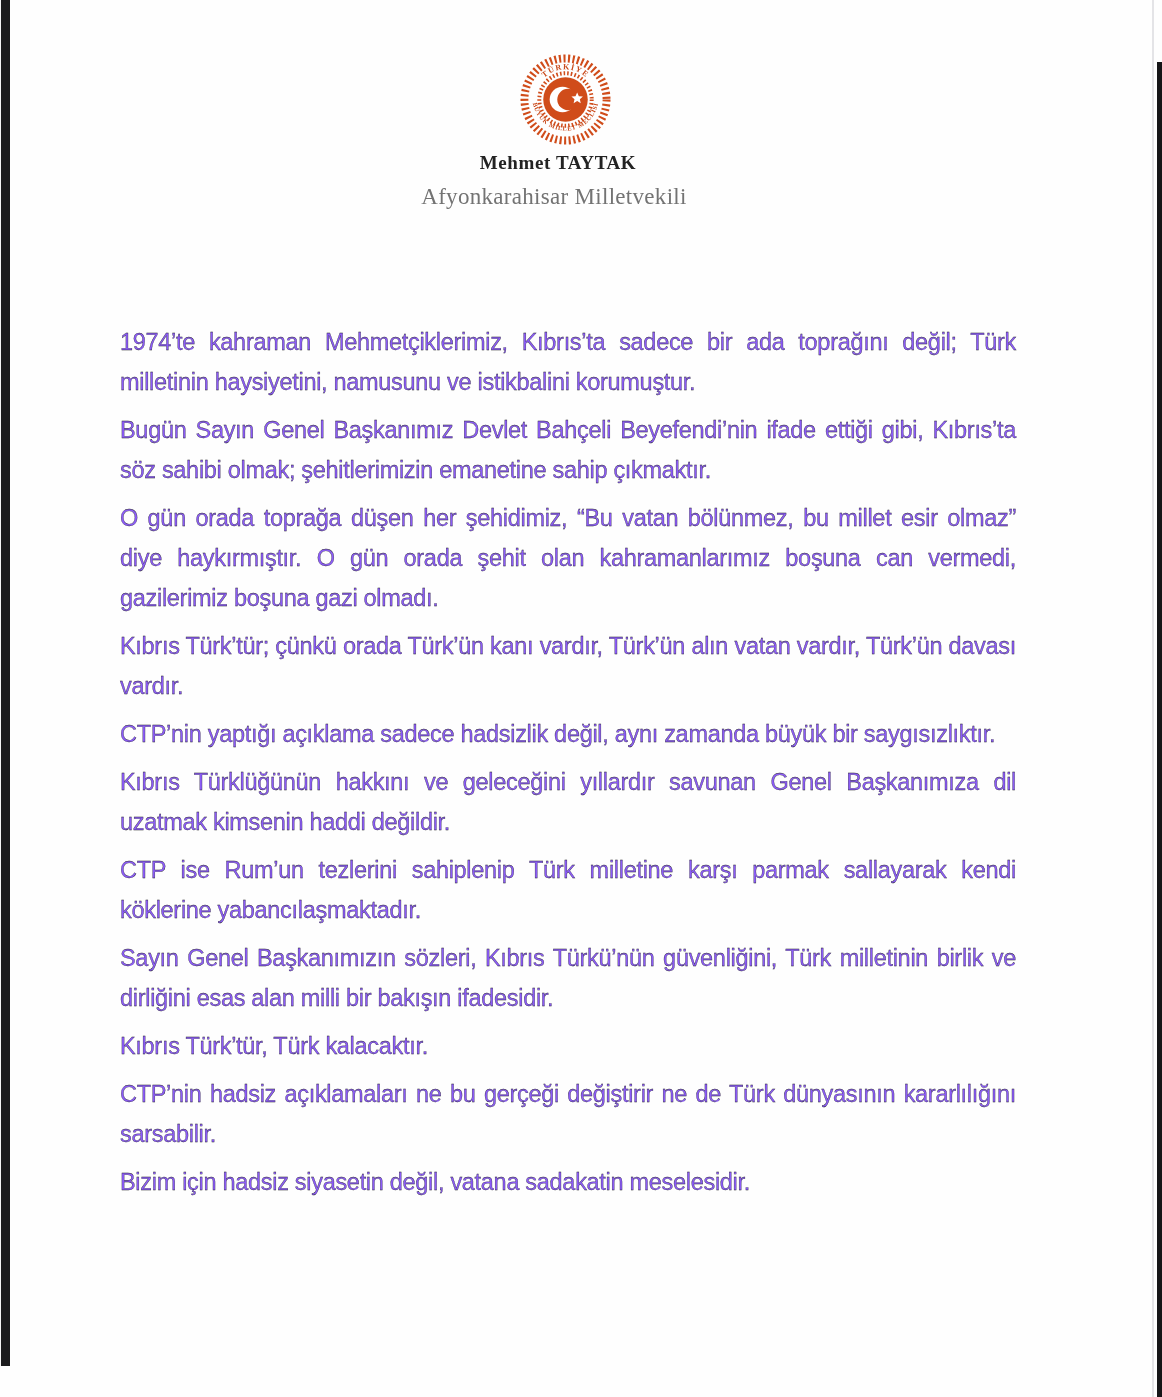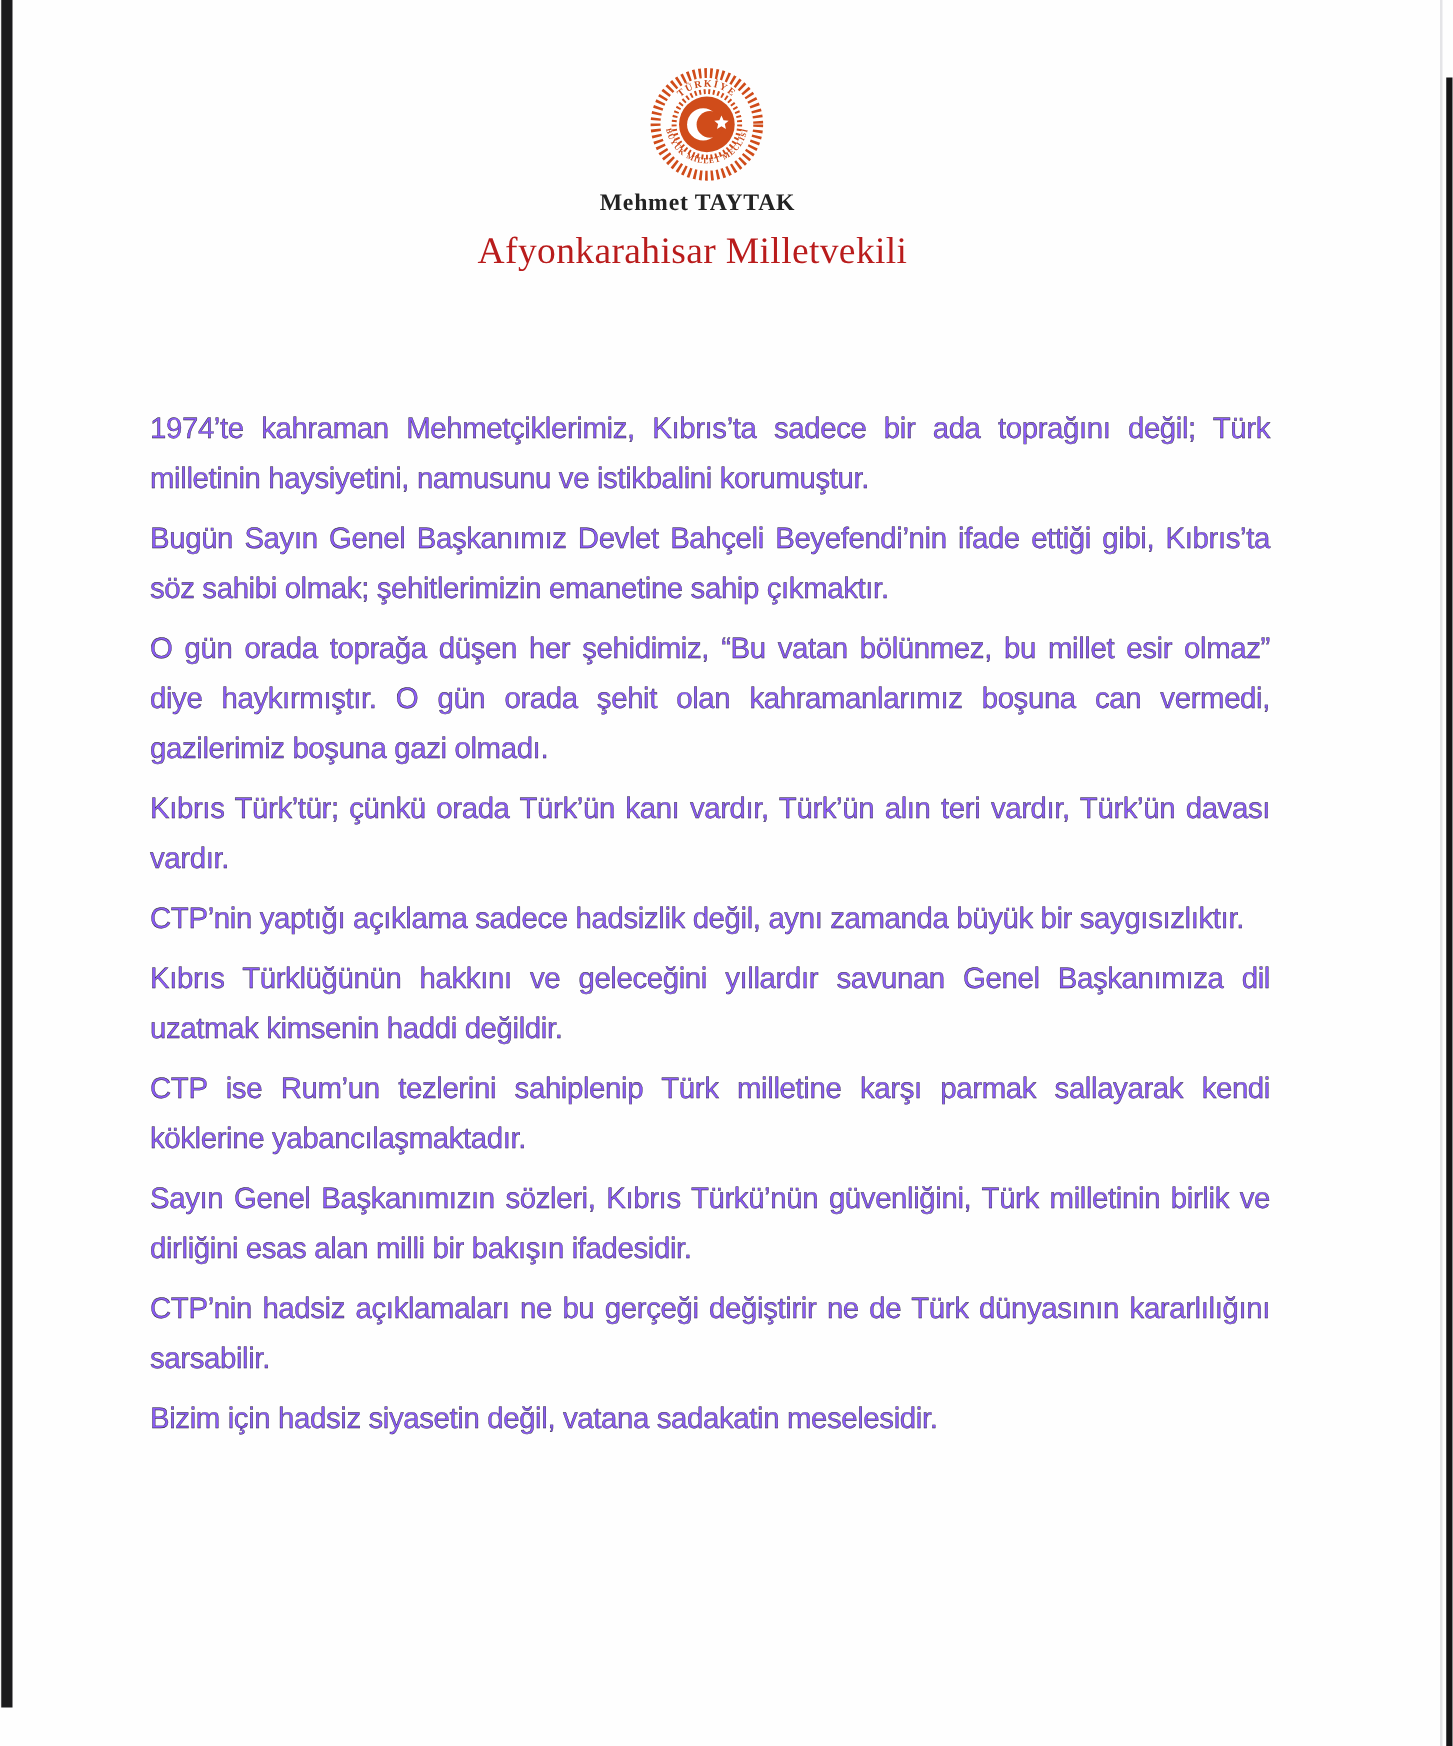--- a/index.html
+++ b/index.html
@@ -45,23 +45,23 @@
     width: 1116px; text-align: center;
     font-family: "Liberation Serif", serif;
     font-size: 19px; font-weight: bold;
     letter-spacing: 0.6px;
     color: #232323;
   }
   .mp-title {
     position: absolute; top: 184px; left: 0;
     width: 1108px; text-align: center;
     font-family: "Liberation Serif", serif;
-    font-size: 30px; font-weight: normal;
+    font-size: 23px; font-weight: normal;
     letter-spacing: 0.3px;
-    color: #b91c1c;
+    color: #737373;
   }
   
   .letter-body {
     position: absolute; left: 120px; top: 322px;
     width: 896px;
     color: #8b5cf6;
   }
   .letter-body p {
     margin: 0 0 8px 0;
     font-size: 23.5px;
@@ -108,22 +108,23 @@
     </svg>
 
     <div class="mp-name">Mehmet TAYTAK</div>
     <div class="mp-title">Afyonkarahisar Milletvekili</div>
   </header>
 
   <main class="letter-body">
     <p>1974’te kahraman Mehmetçiklerimiz, Kıbrıs’ta sadece bir ada toprağını değil; Türk milletinin haysiyetini, namusunu ve istikbalini korumuştur.</p>
     <p>Bugün Sayın Genel Başkanımız Devlet Bahçeli Beyefendi’nin ifade ettiği gibi, Kıbrıs’ta söz sahibi olmak; şehitlerimizin emanetine sahip çıkmaktır.</p>
     <p>O gün orada toprağa düşen her şehidimiz, “Bu vatan bölünmez, bu millet esir olmaz” diye haykırmıştır. O gün orada şehit olan kahramanlarımız boşuna can vermedi, gazilerimiz boşuna gazi olmadı.</p>
-    <p>Kıbrıs Türk’tür; çünkü orada Türk’ün kanı vardır, Türk’ün alın teri vardır, Türk’ün davası vardır.</p>
+    <p>Kıbrıs Türk’tür; çünkü orada Türk’ün kanı vardır, Türk’ün alın vatan vardır, Türk’ün davası vardır.</p>
     <p>CTP’nin yaptığı açıklama sadece hadsizlik değil, aynı zamanda büyük bir saygısızlıktır.</p>
     <p>Kıbrıs Türklüğünün hakkını ve geleceğini yıllardır savunan Genel Başkanımıza dil uzatmak kimsenin haddi değildir.</p>
     <p>CTP ise Rum’un tezlerini sahiplenip Türk milletine karşı parmak sallayarak kendi köklerine yabancılaşmaktadır.</p>
     <p>Sayın Genel Başkanımızın sözleri, Kıbrıs Türkü’nün güvenliğini, Türk milletinin birlik ve dirliğini esas alan milli bir bakışın ifadesidir.</p>
+    <p>Kıbrıs Türk’tür, Türk kalacaktır.</p>
     <p>CTP’nin hadsiz açıklamaları ne bu gerçeği değiştirir ne de Türk dünyasının kararlılığını sarsabilir.</p>
     <p>Bizim için hadsiz siyasetin değil, vatana sadakatin meselesidir.</p>
   </main>
 
 </div>
 
 </body></html>

